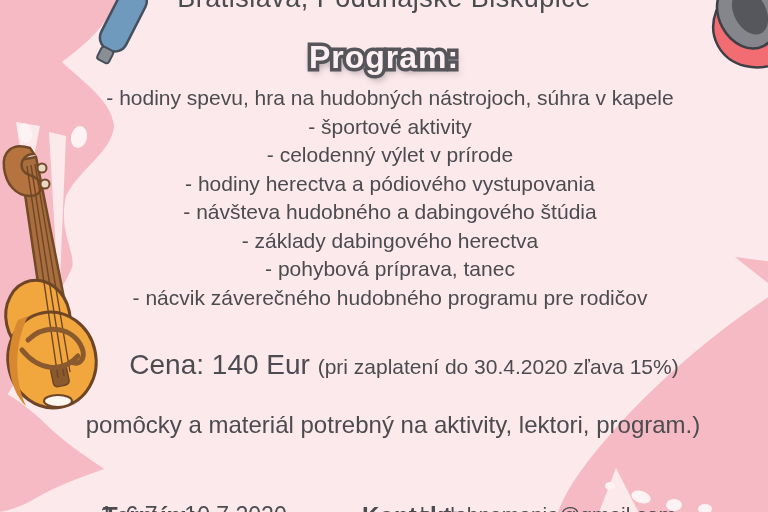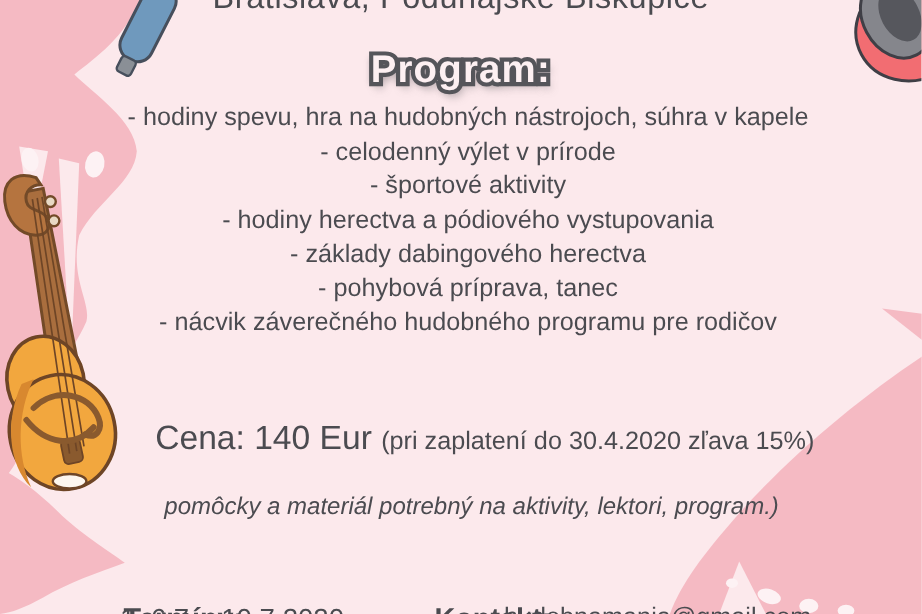--- a/index.html
+++ b/index.html
@@ -14,21 +14,21 @@
   .ph-wrap{top:39px;height:42px;font-size:32px;font-weight:800;letter-spacing:1px;}
   .ph-wrap span{position:absolute;left:0;right:0;text-align:center;}
   .ph-stroke{color:#55555a;-webkit-text-stroke:7px #55555a;
              text-shadow:3px 5px 7px rgba(100,95,100,.6),-2px 2px 5px rgba(100,95,100,.45);}
   .ph-fill{color:#fdf0f2;}
   .plist{top:84px;font-size:21px;line-height:28.5px;padding-left:12px;}
   .price{top:349px;padding-left:40px;}
   .price .big{font-size:28px;}
   .price .note{font-size:21px;}
   .included1{top:387px;font-size:20px;padding-left:28px;}
-  .included2{top:411px;font-size:20px;padding-left:18px;font-style:italic;}
+  .included2{top:411px;font-size:24px;padding-left:18px;}
   .h2{position:absolute;z-index:2;font-size:24px;font-weight:700;white-space:nowrap;margin-top:30px;}
   .bline{position:absolute;z-index:2;font-size:23px;white-space:nowrap;}
 </style>
 </head>
 <body>
 
 <div class="poster">
 
   <svg class="deco" width="768" height="512" viewBox="0 0 768 512">
 
@@ -92,23 +92,24 @@
 
   <div class="txt location">Bratislava, Podunajské Biskupice</div>
 
   <div class="txt ph-wrap">
     <span class="ph-stroke">Program:</span>
     <span class="ph-fill">Program:</span>
   </div>
 
   <div class="txt plist">
     <div>- hodiny spevu, hra na hudobných nástrojoch, súhra v kapele</div>
+    <div>- športové aktivity</div>
     <div>- celodenný výlet v prírode</div>
-    <div>- športové aktivity</div>
     <div>- hodiny herectva a pódiového vystupovania</div>
+    <div>- návšteva hudobného a dabingového štúdia</div>
     <div>- základy dabingového herectva</div>
     <div>- pohybová príprava, tanec</div>
     <div>- nácvik záverečného hudobného programu pre rodičov</div>
   </div>
 
   <div class="txt price">
     <span class="big">Cena: 140 Eur </span><span class="note">(pri zaplatení do 30.4.2020 zľava 15%)</span>
   </div>
   <div class="txt included2">pomôcky a materiál potrebný na aktivity, lektori, program.)</div>
 

